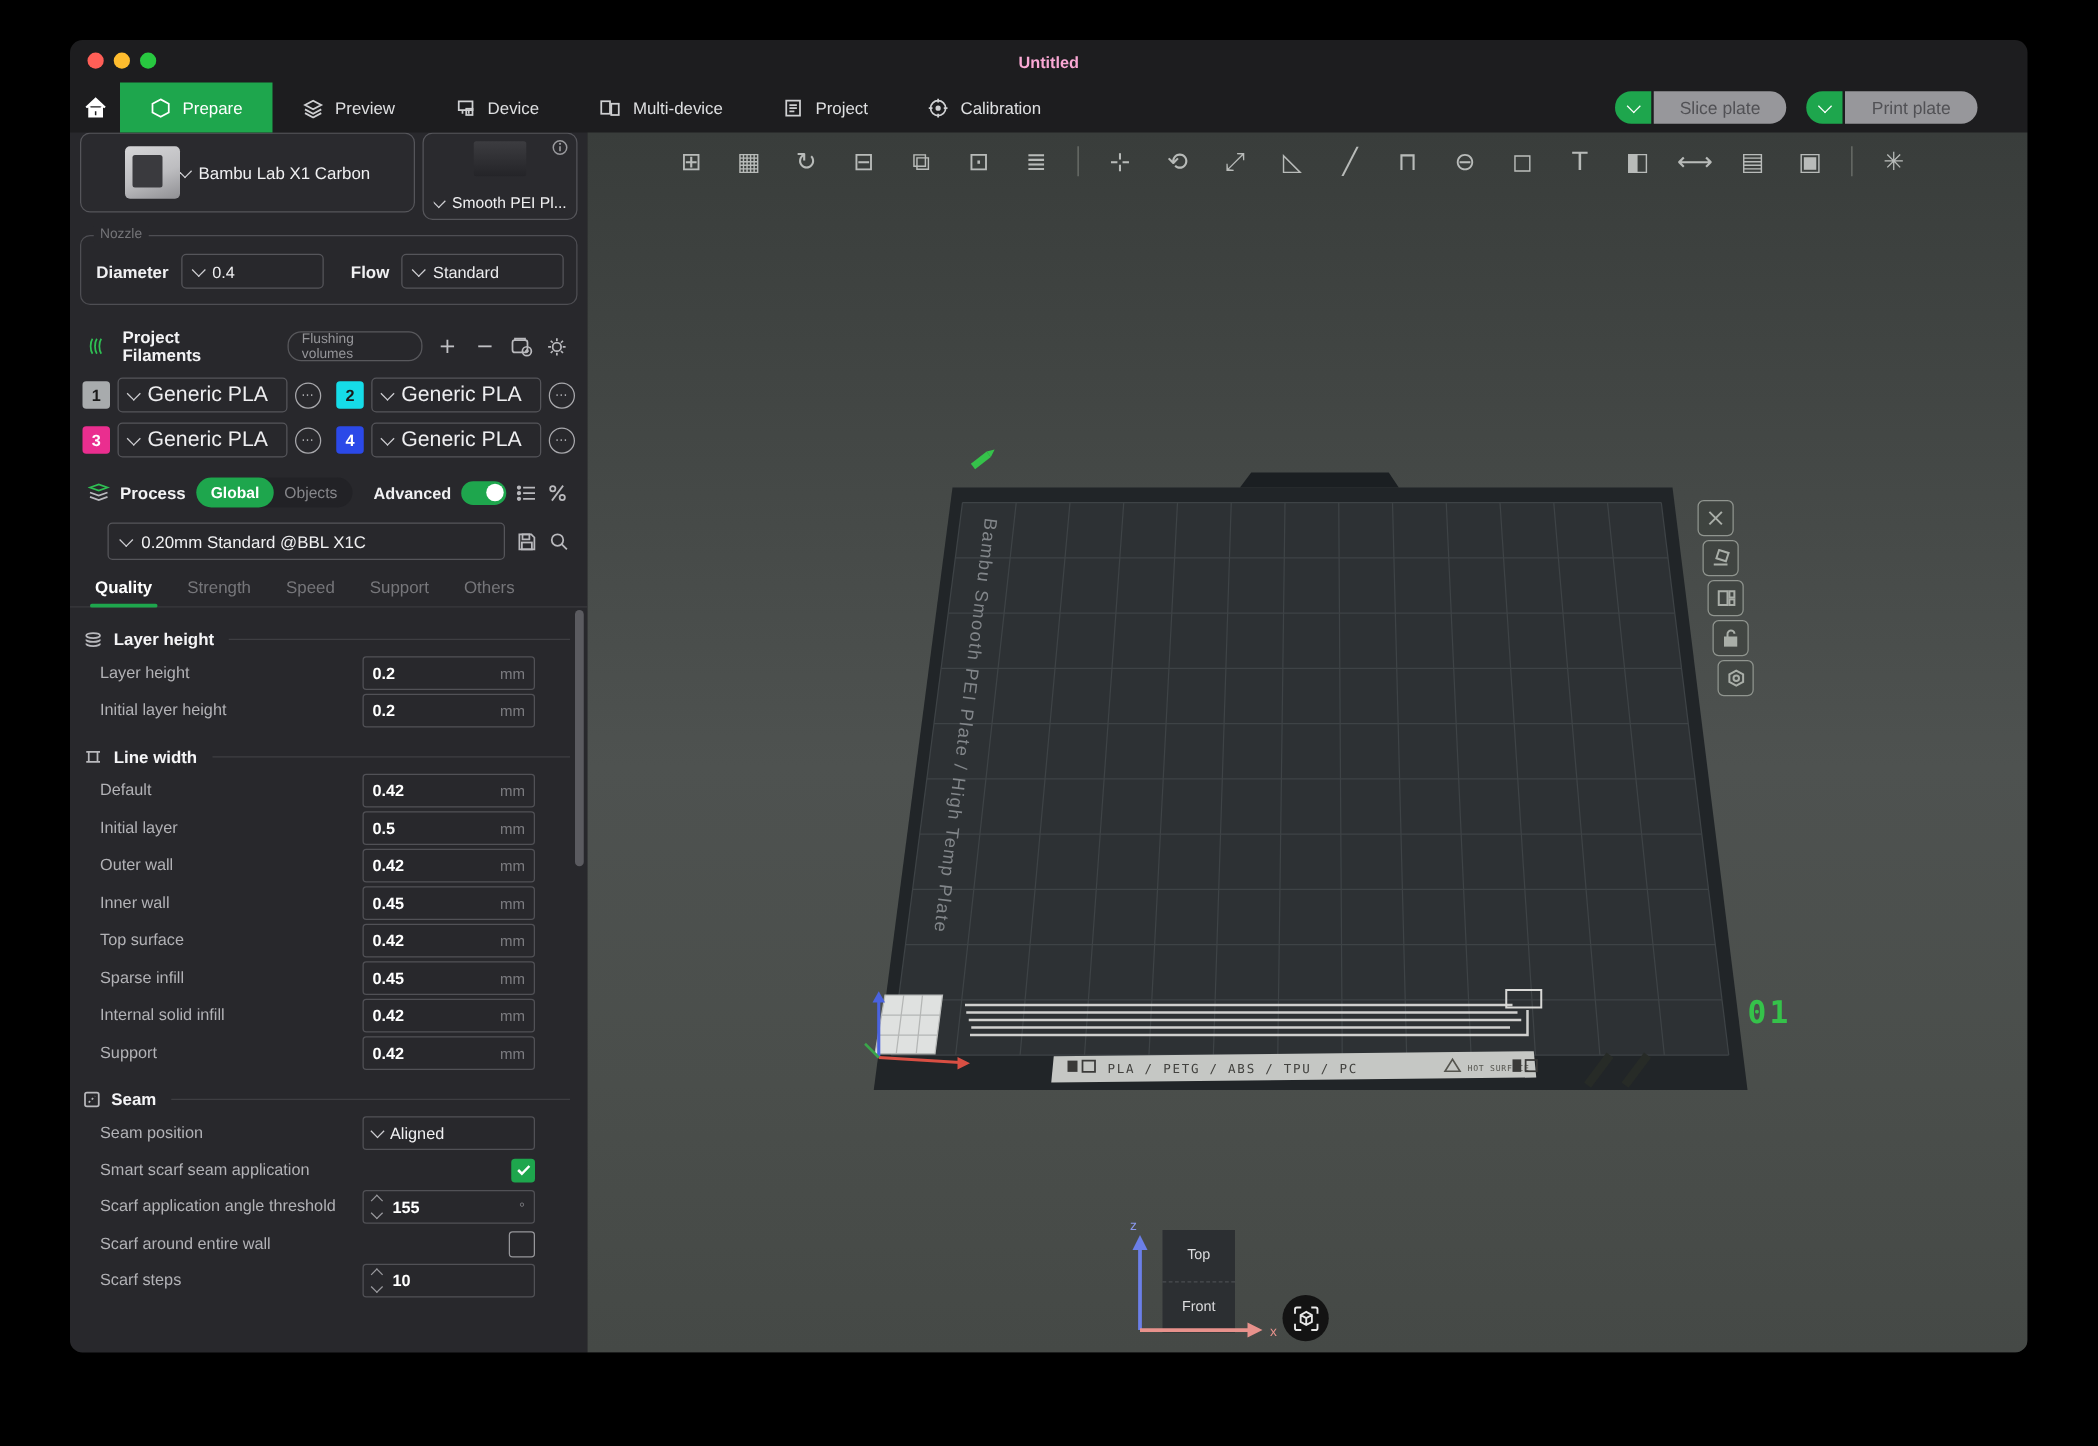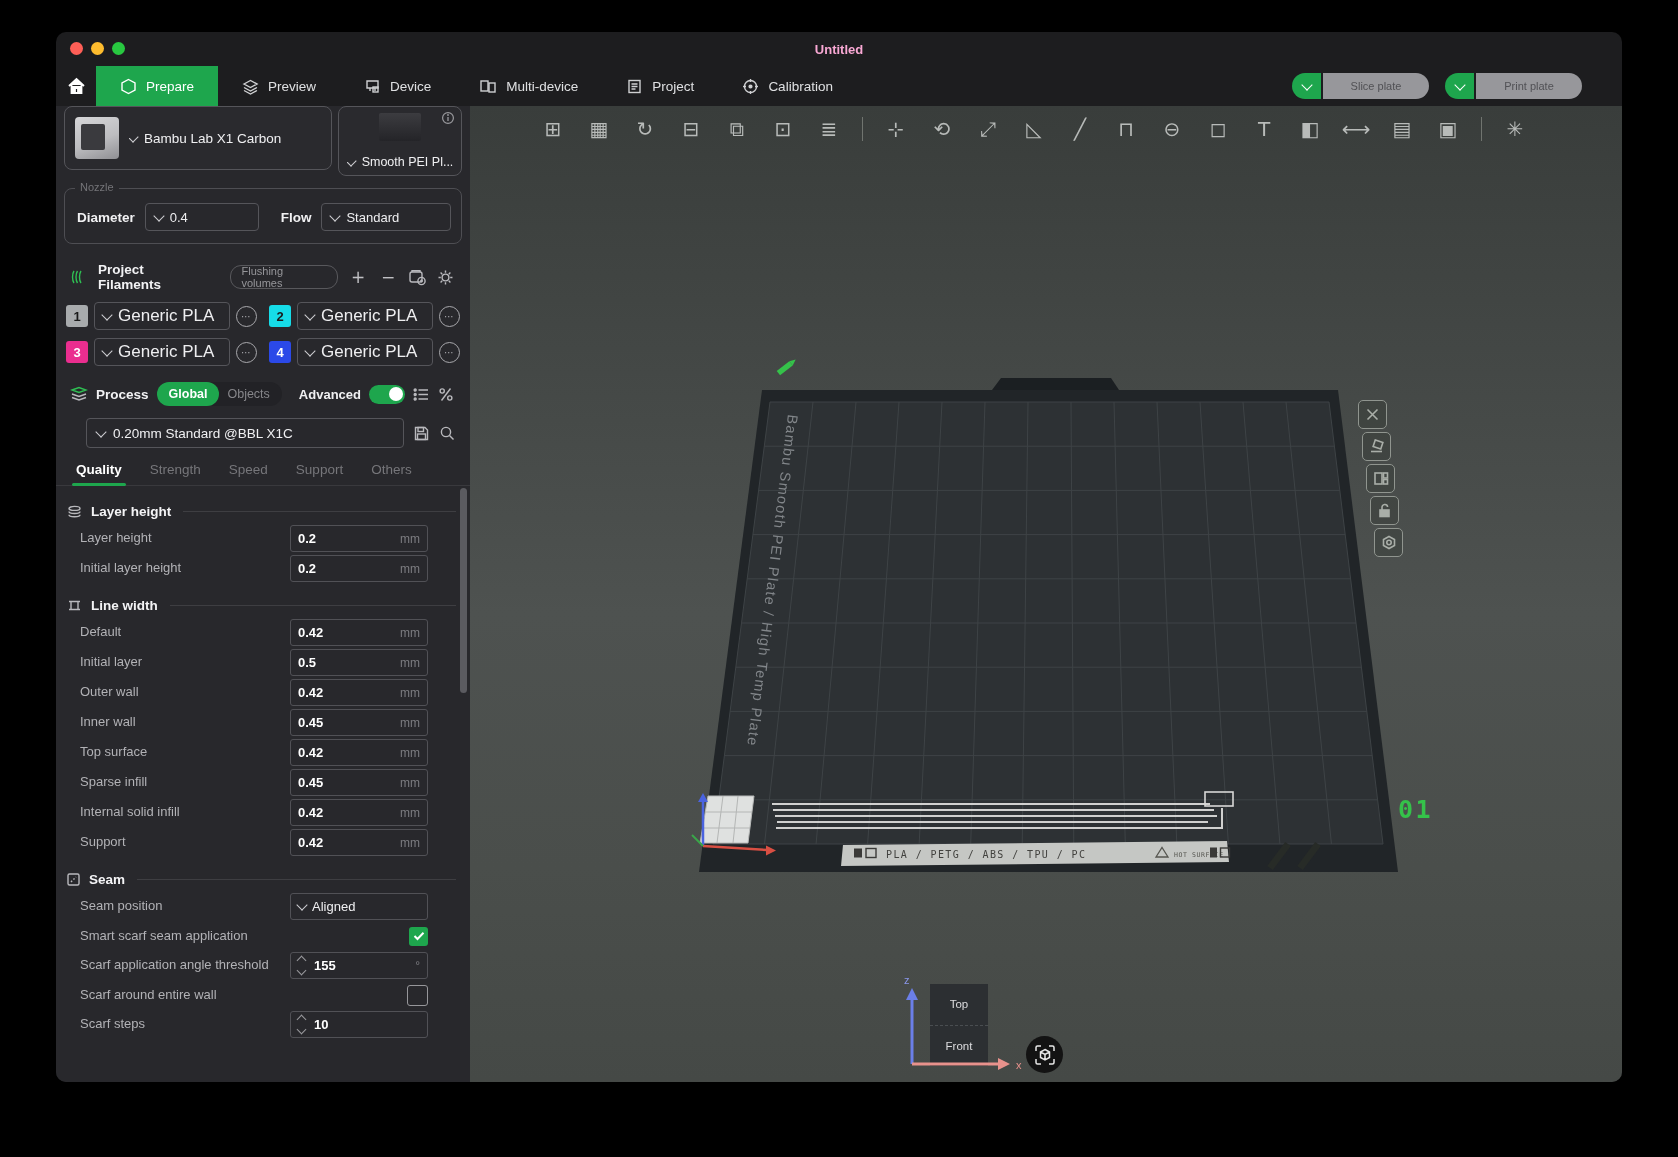--- a/index.html
+++ b/index.html
@@ -16,36 +16,36 @@
   .navbar{height:40px;display:flex;align-items:stretch;position:relative;}
   .home-btn{width:40px;display:flex;align-items:center;justify-content:center;color:#fff;}
   .nav-tab{display:flex;align-items:center;gap:9px;padding:0 24px;color:#dfe0e2;font-size:13.5px;cursor:default;}
   .nav-tab svg{stroke:#cfd0d2;fill:none;stroke-width:1.4;}
   .nav-tab.active{background:#1ea64d;color:#fff;}
   .nav-tab.active svg{stroke:#fff;}
   .nav-right{position:absolute;right:40px;top:7px;display:flex;gap:16px;}
   .split-btn{display:flex;align-items:stretch;height:26px;}
   .split-chev{width:29px;background:#1ea64d;border-radius:13px 0 0 13px;display:flex;align-items:center;justify-content:center;margin-right:2px;}
   .split-body{width:106px;background:#97979b;border-radius:0 13px 13px 0;display:flex;align-items:center;justify-content:center;
-    color:#515155;font-size:11px;}
+    color:#515155;font-size:14px;}
   .chev{display:inline-block;width:7px;height:7px;border-left:1.6px solid #cfcfd3;border-bottom:1.6px solid #cfcfd3;
     transform:rotate(-45deg);margin-top:-3px;flex:none;}
   .split-chev .chev{border-color:#fff;}
   
   .content{display:flex;height:976px;}
   .sidebar{width:414px;background:#28282c;display:flex;flex-direction:column;overflow:hidden;}
   
   .s-head{display:flex;align-items:center;gap:10px;padding:8px 16px 6px 14px;color:#f2f2f4;font-size:13.5px;font-weight:700;}
   .s-head .sp{flex:1;}
   .icon-svg{stroke:#b9b9bd;fill:none;stroke-width:1.4;}
   .green-ic{stroke:#2fbf53;}
   
   .cards{display:flex;gap:6px;padding:0 8px;}
   .card{border:1px solid #55555a;border-radius:8px;background:#2a2a2e;}
-  .card.printer-card{flex:1;height:62px;display:flex;align-items:center;gap:10px;padding:0 10px;}
+  .card.printer-card{flex:1;height:62px;display:flex;align-items:center;padding:0 10px;justify-content:center;}
   .printer-thumb{width:44px;height:42px;border-radius:4px;background:linear-gradient(160deg,#d6d6d8 0%,#bdbdc0 55%,#8f8f93 100%);position:relative;flex:none;}
   .printer-thumb::after{content:"";position:absolute;left:6px;top:7px;width:24px;height:26px;background:#3a3a3e;border-radius:2px;}
   .card-label{display:flex;align-items:center;gap:7px;color:#f0f0f2;font-size:13.5px;white-space:nowrap;overflow:hidden;}
   .card.plate-card{width:122px;height:62px;position:relative;display:flex;flex-direction:column;align-items:center;justify-content:flex-end;padding-bottom:6px;}
   .plate-thumb{position:absolute;top:6px;left:50%;transform:translateX(-50%);width:42px;height:28px;background:linear-gradient(180deg,#3c3c40,#242428);border-radius:2px;}
   .info-ic{position:absolute;top:4px;right:6px;}
   .plate-card .card-label{font-size:12.5px;max-width:112px;}
   
   .nozzle{margin:12px 8px 0 8px;border:1px solid #4e4e53;border-radius:8px;position:relative;padding:14px 10px 12px 12px;display:flex;align-items:center;gap:10px;}
   .nozzle .legend{position:absolute;top:-8px;left:10px;background:#28282c;padding:0 5px;font-size:11px;color:#747478;}

